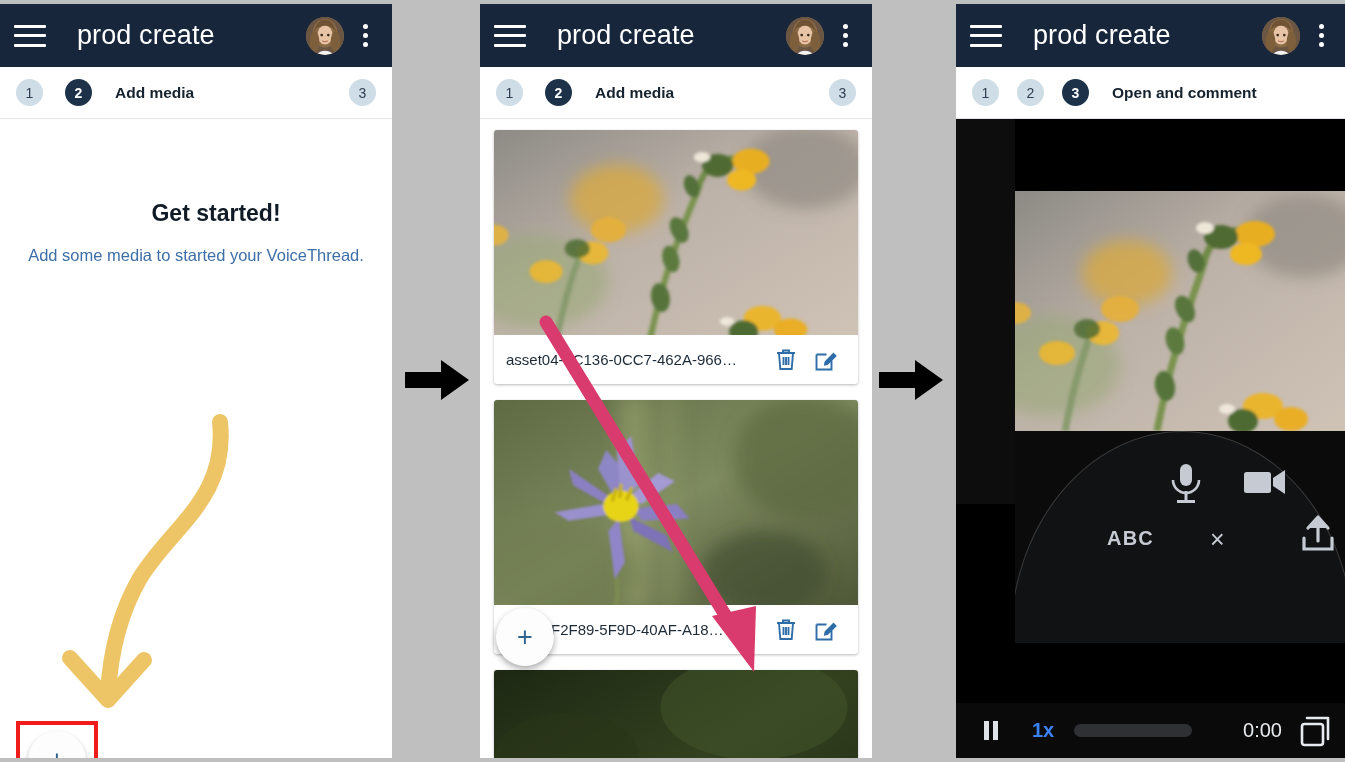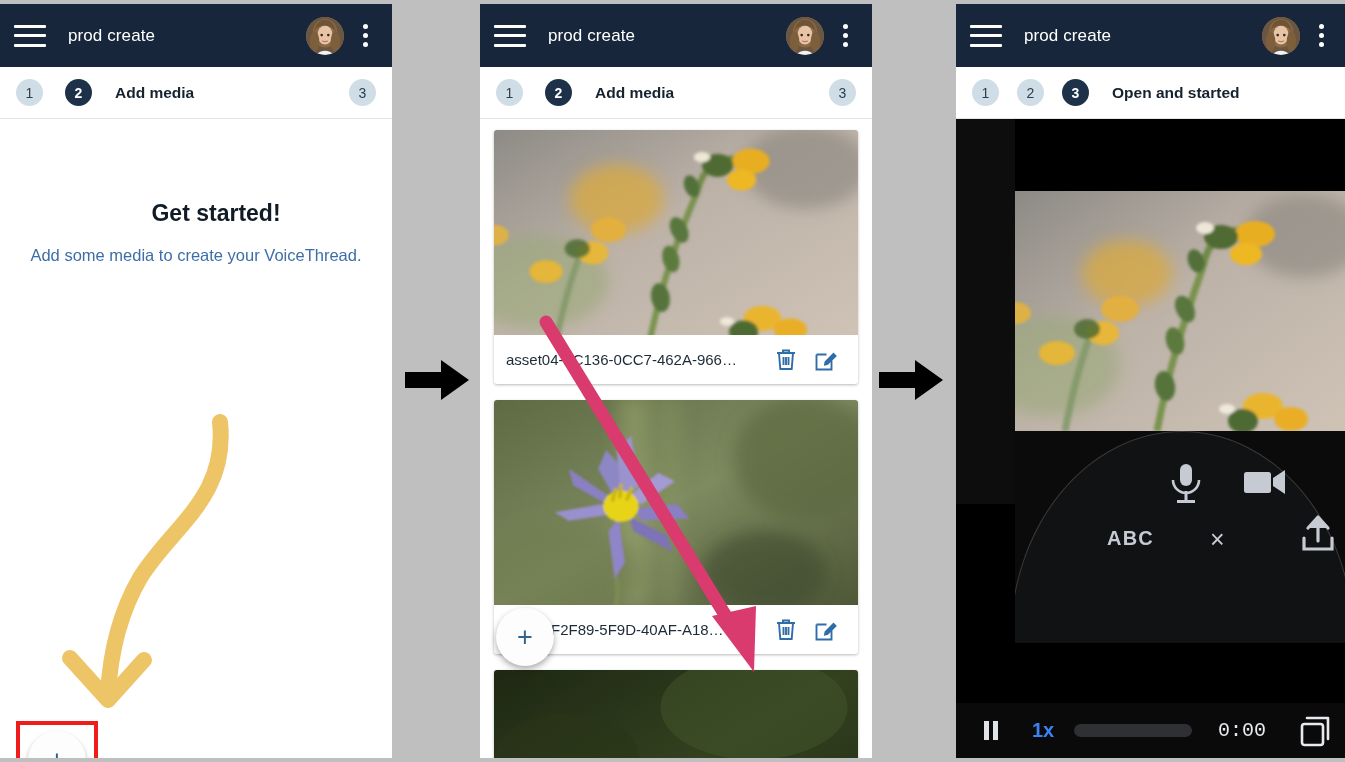--- a/index.html
+++ b/index.html
@@ -22,21 +22,21 @@
 
   
   .appbar {
     height: 63px; background: #17263b;
     display: flex; align-items: center; padding: 0 14px;
     position: relative; z-index: 5;
   }
   .hamburger { width: 32px; height: 22px; display: flex; flex-direction: column;
                justify-content: space-between; cursor: pointer; flex: 0 0 auto; }
   .hamburger span { display: block; height: 3px; background: #fff; border-radius: 1px; }
-  .appbar-title { color: #fff; font-size: 17px; margin-left: 22px; flex: 1 1 auto;
+  .appbar-title { color: #fff; font-size: 27px; margin-left: 31px; flex: 1 1 auto;
                   white-space: nowrap; letter-spacing: .1px; }
   .avatar { width: 38px; height: 38px; border-radius: 50%; flex: 0 0 auto;
             overflow: hidden; background: #8b6f55; position: relative; }
   .avatar svg { display: block; width: 100%; height: 100%; }
   .kebab { width: 26px; height: 30px; display: flex; flex-direction: column;
            align-items: center; justify-content: center; gap: 4px;
            margin-left: 8px; flex: 0 0 auto; cursor: pointer; }
   .kebab i { width: 5px; height: 5px; border-radius: 50%; background: #fff; display: block; }
 
   
@@ -123,21 +123,21 @@
   .ic-up   { left: 283px; top: 82px; }
   .controls {
     position: absolute; left: 0; right: 0; bottom: 0; height: 55px; background: #0a0a0a;
     display: flex; align-items: center; padding: 0 16px; gap: 0;
   }
   .ctl-pause { width: 38px; display: flex; gap: 4px; justify-content: center; cursor: pointer; }
   .ctl-pause i { width: 5px; height: 19px; background: #dfe3e8; display: block; }
   .ctl-speed { color: #3b82f6; font-size: 20px; font-weight: bold; margin-left: 22px; cursor: pointer; }
   .ctl-track { flex: 1 1 auto; height: 13px; background: #2e3033; border-radius: 7px;
                margin: 0 20px; max-width: 118px; cursor: pointer; }
-  .ctl-time { color: #e7eaee; font-size: 20px; margin-left: auto; margin-right: 32px; font-family: Liberation Mono, monospace; }
+  .ctl-time { color: #e7eaee; font-size: 20px; margin-left: auto; margin-right: 16px; }
   .ctl-copy { width: 34px; height: 34px; cursor: pointer; }
 
   
   .sep-arrow { position: absolute; top: 355px; width: 68px; height: 50px; }
   #sep-1 { left: 403px; }
   #sep-2 { left: 877px; }
 
   
   .pink-arrow { position: absolute; left: 480px; top: 300px;
                 width: 392px; height: 420px; pointer-events: none; z-index: 9; }
@@ -188,21 +188,21 @@
       <div class="step-dot inactive">1</div>
       <div class="step-gap-1"></div>
       <div class="step-dot active">2</div>
       <div class="step-label">Add media</div>
       <div class="step-spacer"></div>
       <div class="step-dot inactive">3</div>
     </div>
 
     <div class="body-1">
       <div class="headline">Get started!</div>
-      <div class="subline">Add some media to create your VoiceThread.</div>
+      <div class="subline">Add some media to started your VoiceThread.</div>
 
       <svg class="curved-arrow" width="230" height="310" viewBox="0 0 230 310">
         <path d="M198 14 C206 90 150 118 118 170 C96 208 88 250 86 286" stroke="#edc566" stroke-width="16" stroke-linecap="round" fill="none"></path>
         <path d="M48 250 L86 292 L122 252" stroke="#edc566" stroke-width="16" stroke-linecap="round" stroke-linejoin="round" fill="none"></path>
       </svg>
 
       <div class="fab-hl"></div>
       <div class="fab">+</div>
     </div>
 
@@ -434,21 +434,21 @@
           <i></i>
         </div>
     </div>
 
     <div class="stepper">
       <div class="step-dot inactive">1</div>
       <div class="step-gap-1" style="width:18px"></div>
       <div class="step-dot inactive">2</div>
       <div class="step-gap-1" style="width:18px"></div>
       <div class="step-dot active">3</div>
-      <div class="step-label">Open and started</div>
+      <div class="step-label">Open and comment</div>
       <div class="step-spacer"></div>
     </div>
 
     <div class="player">
       <div class="player-sidebar"></div>
       <div class="player-letterbox"></div>
 
       <div class="player-stage">
         <svg viewBox="0 0 333 240" preserveAspectRatio="xMidYMid slice">
           <defs>

